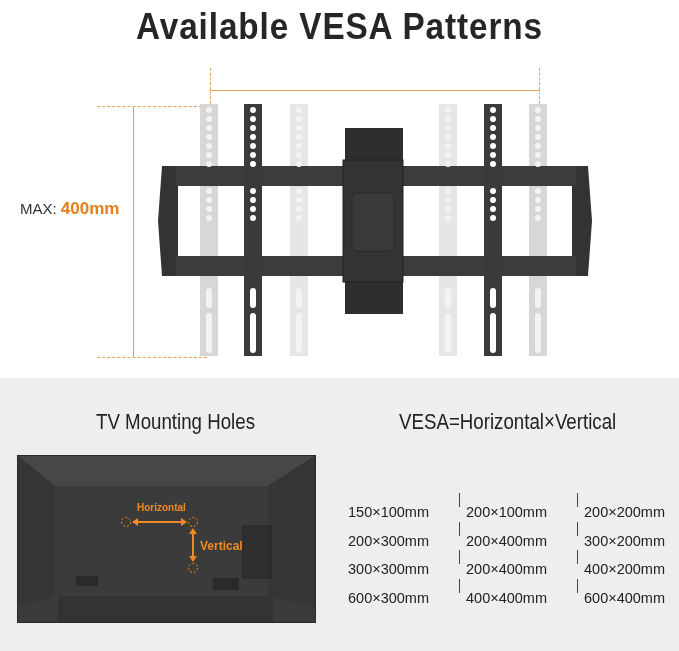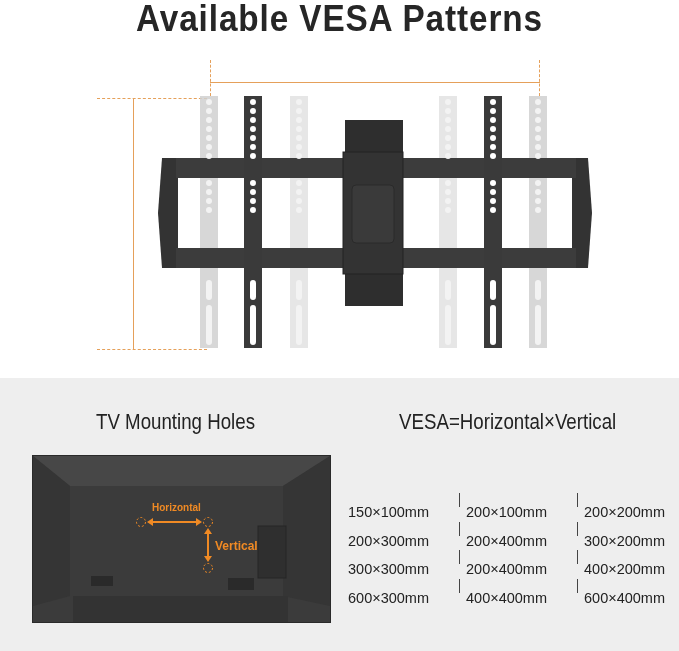--- a/index.html
+++ b/index.html
@@ -1,50 +1,51 @@
 <!DOCTYPE html>
 <html><head>
 <meta charset="utf-8">
 <style>
   html, body { margin:0; padding:0; }
   body { width:679px; height:651px; position:relative; overflow:hidden; background:#ffffff;
          font-family:"Liberation Sans", sans-serif; }
-  .top { position:absolute; left:0; top:0; width:679px; height:292px; background:#ffffff; }
+  .top { position:absolute; left:0; top:8px; width:679px; height:292px; background:#ffffff; }
   .bottom { position:absolute; left:0; top:378px; width:679px; height:273px; background:#eeeeee; }
   .title { position:absolute; left:0; width:679px; top:-2px; text-align:center; font-size:37px; font-weight:bold;
            color:#262626; letter-spacing:1px; font-family:"Liberation Sans Narrow","Liberation Sans", sans-serif;
            transform:scaleX(0.9); }
   .dim-label { position:absolute; font-size:15px; color:#333; }
   .dim-val { color:#e57e1a; font-weight:bold; font-size:17px; }
   .hline { position:absolute; border-top:1.5px solid #e5a05a; }
   .dash-v { position:absolute; border-left:1.5px dashed #e5a05a; }
   .dash-h { position:absolute; border-top:1.5px dashed #e5a05a; }
   .vline { position:absolute; border-left:1.5px solid #e5a05a; }
   .section-title { position:absolute; font-size:22px; color:#222; transform:scaleX(0.85); transform-origin:left top;
                    font-family:"Liberation Sans", sans-serif; }
   .vesa-grid { position:absolute; left:348px; top:486px; }
   .vesa-row { display:flex; height:28.5px; align-items:center; font-size:14.5px; color:#222; }
   .vesa-cell { width:107px;margin-top:24px; }
   .sep { width:1px; height:14px; background:#444; margin:0 6px 0 4px; }
-  .tv { position:absolute; left:32px; top:455px; width:297px; height:166px; background:#0c4a6e; border:1.5px solid #2a2a2a; }
+  .tv { position:absolute; left:17px; top:455px; width:297px; height:166px; background:#0c4a6e; border:1.5px solid #2a2a2a; }
 </style>
 </head>
 <body>
 
 <div class="top">
   <div class="title">Available VESA Patterns</div>
 
   <div class="hline" style="left:210px; top:82px; width:330px;"></div>
   <div class="dash-v" style="left:210px; top:60px; height:36px;"></div>
   <div class="dash-v" style="left:539px; top:60px; height:36px;"></div>
 
   <div class="vline" style="left:133px; top:98px; height:252px;"></div>
   <div class="dash-h" style="left:97px; top:98px; width:110px;"></div>
   <div class="dash-h" style="left:97px; top:349px; width:110px;"></div>
   <div class="dim-label" style="left:20px; top:190px; line-height:22px;">
+    <div><span>MAX:</span> <span class="dim-val">400mm</span></div>
   </div>
 
   <svg style="position:absolute; left:150px; top:90px;" width="450" height="270" viewBox="0 0 450 270">
     <defs>
       <g id="holes">
         <circle cx="0" cy="12" r="3"></circle>
           <circle cx="0" cy="21" r="3"></circle>
           <circle cx="0" cy="30" r="3"></circle>
         <circle cx="0" cy="39" r="3"></circle>
           <circle cx="0" cy="48" r="3"></circle>

